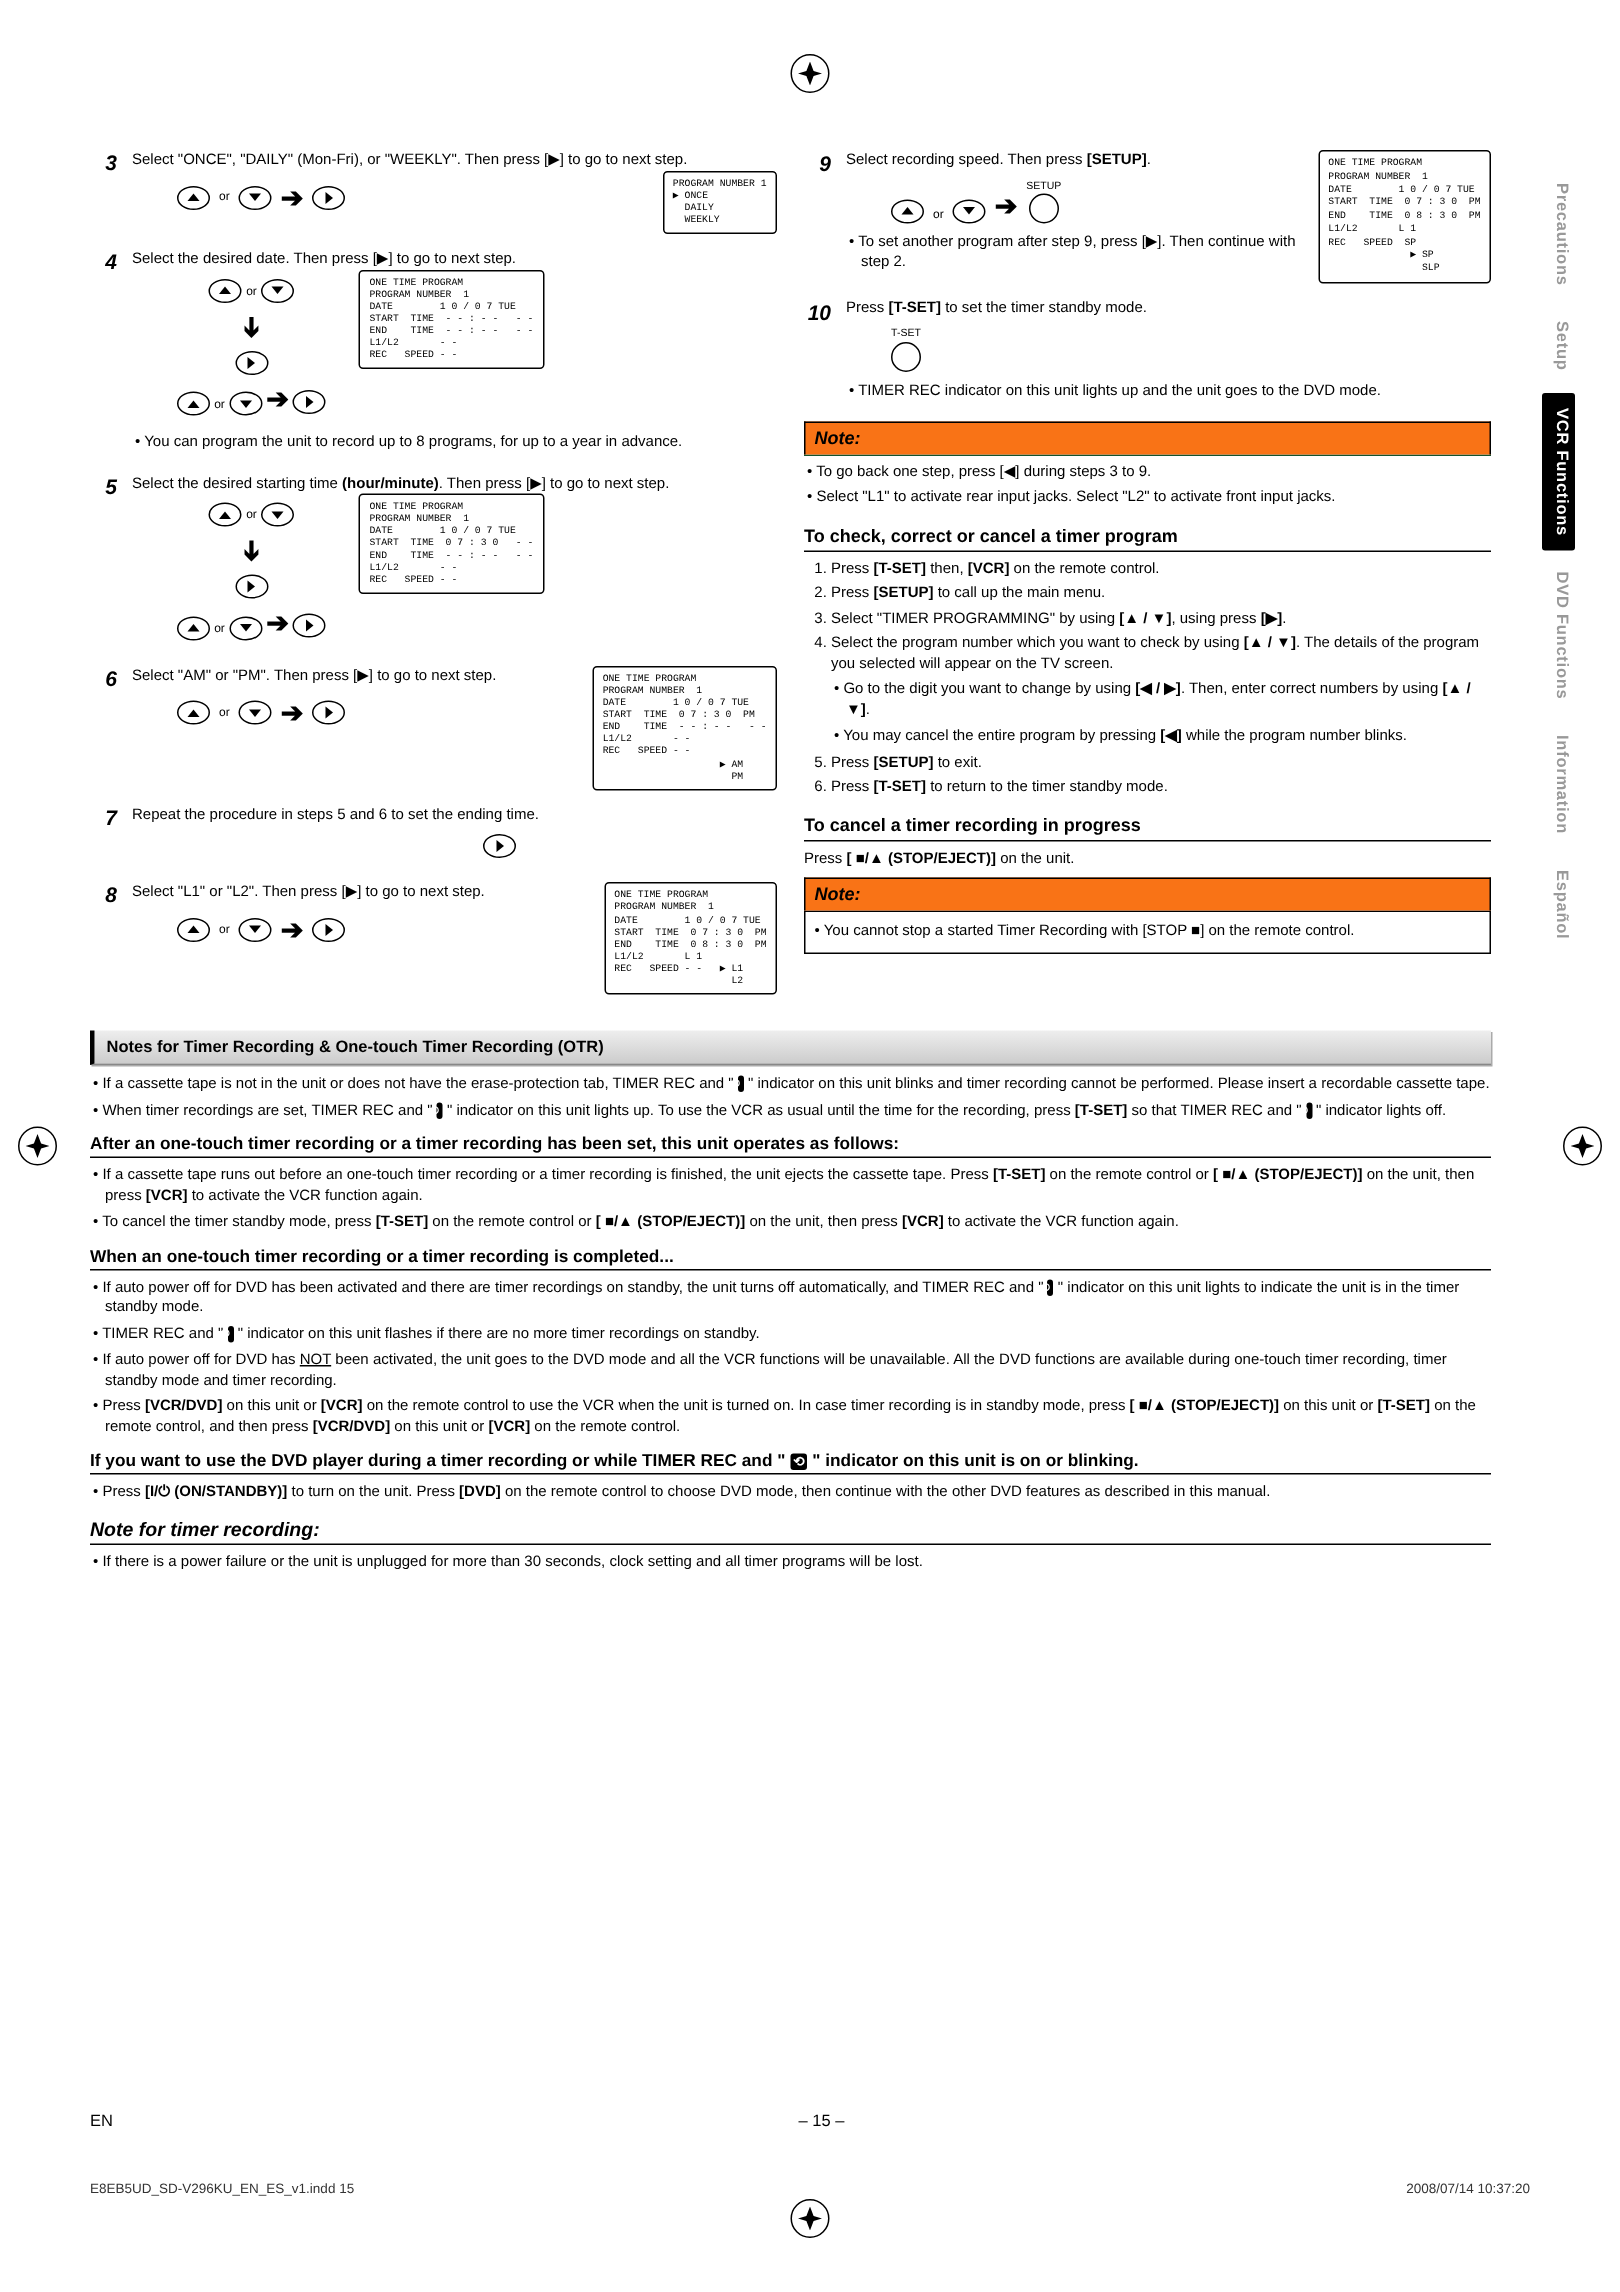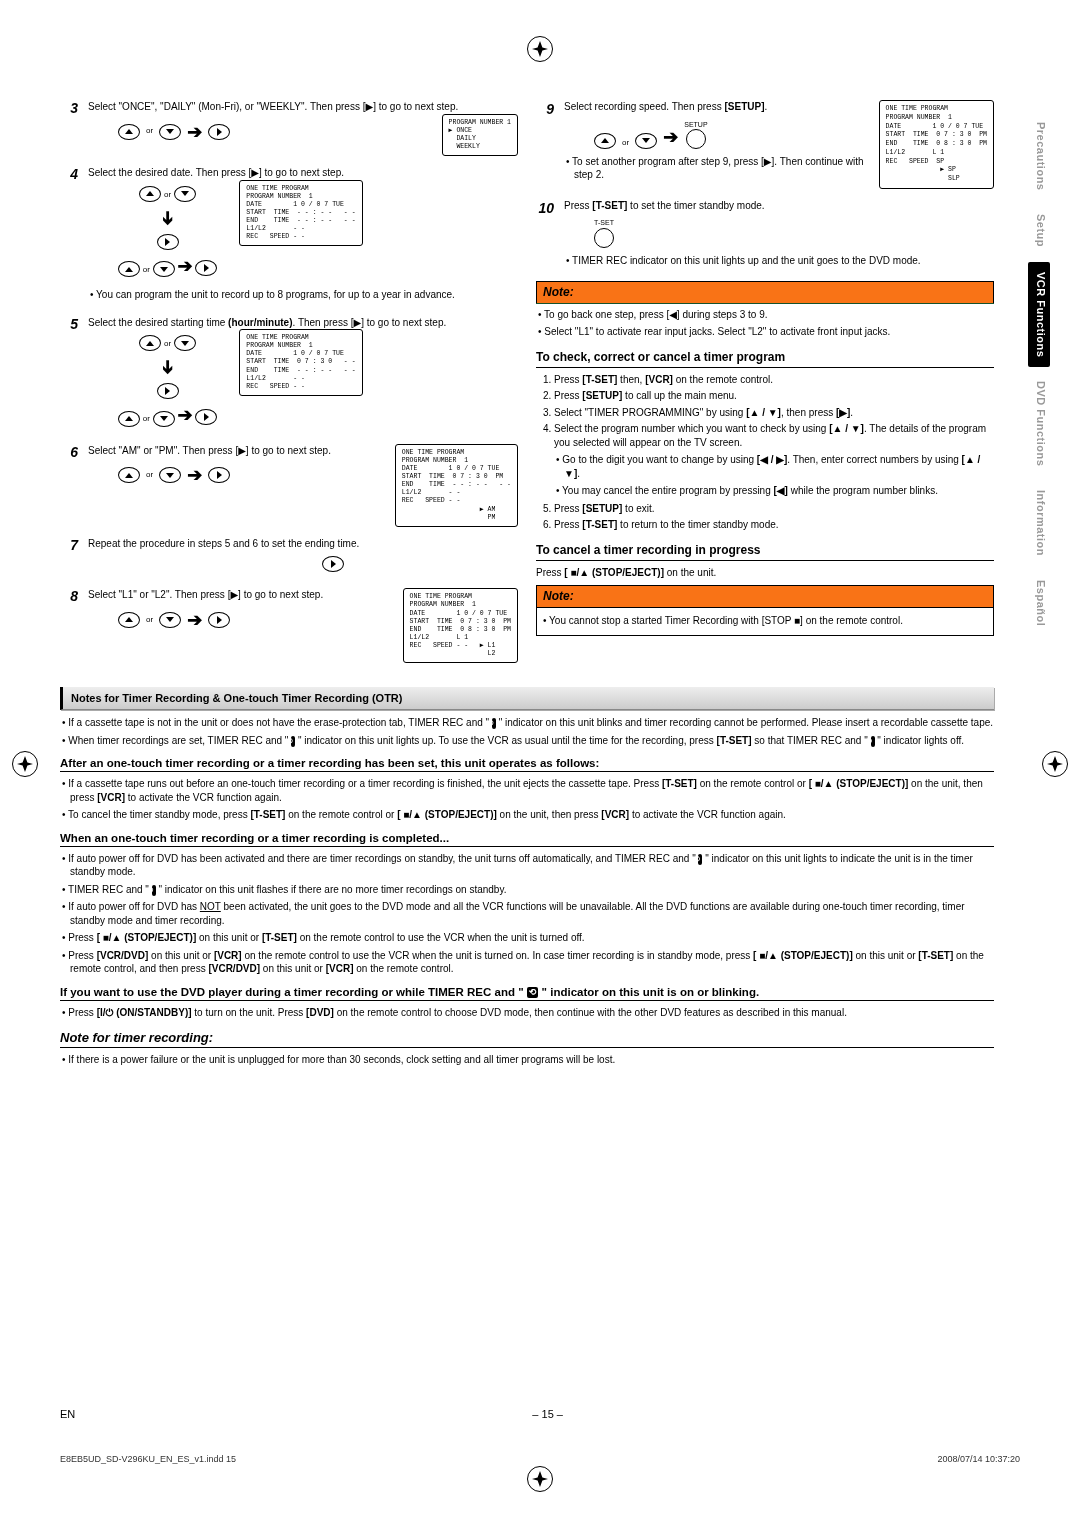--- a/index.html
+++ b/index.html
@@ -433,21 +433,21 @@
     <div class="note-header">Note:</div>
     <div class="note-box">
       <div class="note-bullet">To go back one step, press [◀] during steps 3 to 9.</div>
       <div class="note-bullet">Select "L1" to activate rear input jacks. Select "L2" to activate front input jacks.</div>
     </div>
 
     <div class="sub-h">To check, correct or cancel a timer program</div>
     <ol class="ol">
       <li><span>Press </span><b>[T-SET]</b><span> then, </span><b>[VCR]</b><span> on the remote control.</span></li>
       <li><span>Press </span><b>[SETUP]</b><span> to call up the main menu.</span></li>
-      <li><span>Select "TIMER PROGRAMMING" by using </span><b>[▲ / ▼]</b><span>, then press </span><b>[▶]</b><span>.</span></li>
+      <li><span>Select "TIMER PROGRAMMING" by using </span><b>[▲ / ▼]</b><span>, using press </span><b>[▶]</b><span>.</span></li>
       <li><span>Select the program number which you want to check by using </span><b>[▲ / ▼]</b><span>. The details of the program you selected will appear on the TV screen.</span>
         <div class="note-bullet"><span>Go to the digit you want to change by using </span><b>[◀ / ▶]</b><span>. Then, enter correct numbers by using </span><b>[▲ / ▼]</b><span>.</span></div>
         <div class="note-bullet"><span>You may cancel the entire program by pressing </span><b>[◀]</b><span> while the program number blinks.</span></div>
       </li>
       <li><span>Press </span><b>[SETUP]</b><span> to exit.</span></li>
       <li><span>Press </span><b>[T-SET]</b><span> to return to the timer standby mode.</span></li>
     </ol>
 
     <div class="sub-h">To cancel a timer recording in progress</div>
     <p><span>Press </span><b>[ ■/▲ (STOP/EJECT)]</b><span> on the unit.</span></p>
@@ -466,21 +466,20 @@
   <div class="note-bullet"><span>When timer recordings are set, TIMER REC and " </span><span class="ind-icon">⟲</span><span> " indicator on this unit lights up. To use the VCR as usual until the time for the recording, press </span><b>[T-SET]</b><span> so that TIMER REC and " </span><span class="ind-icon">⟲</span><span> " indicator lights off.</span></div>
 
   <div class="sub-h2">After an one-touch timer recording or a timer recording has been set, this unit operates as follows:</div>
   <div class="note-bullet"><span>If a cassette tape runs out before an one-touch timer recording or a timer recording is finished, the unit ejects the cassette tape. Press </span><b>[T-SET]</b><span> on the remote control or </span><b>[ ■/▲ (STOP/EJECT)]</b><span> on the unit, then press </span><b>[VCR]</b><span> to activate the VCR function again.</span></div>
   <div class="note-bullet"><span>To cancel the timer standby mode, press </span><b>[T-SET]</b><span> on the remote control or </span><b>[ ■/▲ (STOP/EJECT)]</b><span> on the unit, then press </span><b>[VCR]</b><span> to activate the VCR function again.</span></div>
 
   <div class="sub-h2">When an one-touch timer recording or a timer recording is completed...</div>
   <div class="note-bullet"><span>If auto power off for DVD has been activated and there are timer recordings on standby, the unit turns off automatically, and TIMER REC and " </span><span class="ind-icon">⟲</span><span> " indicator on this unit lights to indicate the unit is in the timer standby mode.</span></div>
   <div class="note-bullet"><span>TIMER REC and " </span><span class="ind-icon">⟲</span><span> " indicator on this unit flashes if there are no more timer recordings on standby.</span></div>
   <div class="note-bullet"><span>If auto power off for DVD has </span><u>NOT</u><span> been activated, the unit goes to the DVD mode and all the VCR functions will be unavailable. All the DVD functions are available during one-touch timer recording, timer standby mode and timer recording.</span></div>
-  <div class="note-bullet"><span>Press </span><b>[ ■/▲ (STOP/EJECT)]</b><span> on this unit or </span><b>[T-SET]</b><span> on the remote control to use the VCR when the unit is turned off.</span></div>
   <div class="note-bullet"><span>Press </span><b>[VCR/DVD]</b><span> on this unit or </span><b>[VCR]</b><span> on the remote control to use the VCR when the unit is turned on. In case timer recording is in standby mode, press </span><b>[ ■/▲ (STOP/EJECT)]</b><span> on this unit or </span><b>[T-SET]</b><span> on the remote control, and then press </span><b>[VCR/DVD]</b><span> on this unit or </span><b>[VCR]</b><span> on the remote control.</span></div>
 
   <div class="sub-h2"><span>If you want to use the DVD player during a timer recording or while TIMER REC and " </span><span class="ind-icon">⟲</span><span> " indicator on this unit is on or blinking.</span></div>
   <div class="note-bullet"><span>Press </span><b>[I/⏻ (ON/STANDBY)]</b><span> to turn on the unit. Press </span><b>[DVD]</b><span> on the remote control to choose DVD mode, then continue with the other DVD features as described in this manual.</span></div>
 
   <div class="sub-note">Note for timer recording:</div>
   <div class="note-bullet">If there is a power failure or the unit is unplugged for more than 30 seconds, clock setting and all timer programs will be lost.</div>
 </div>
 
 <div class="footer">

